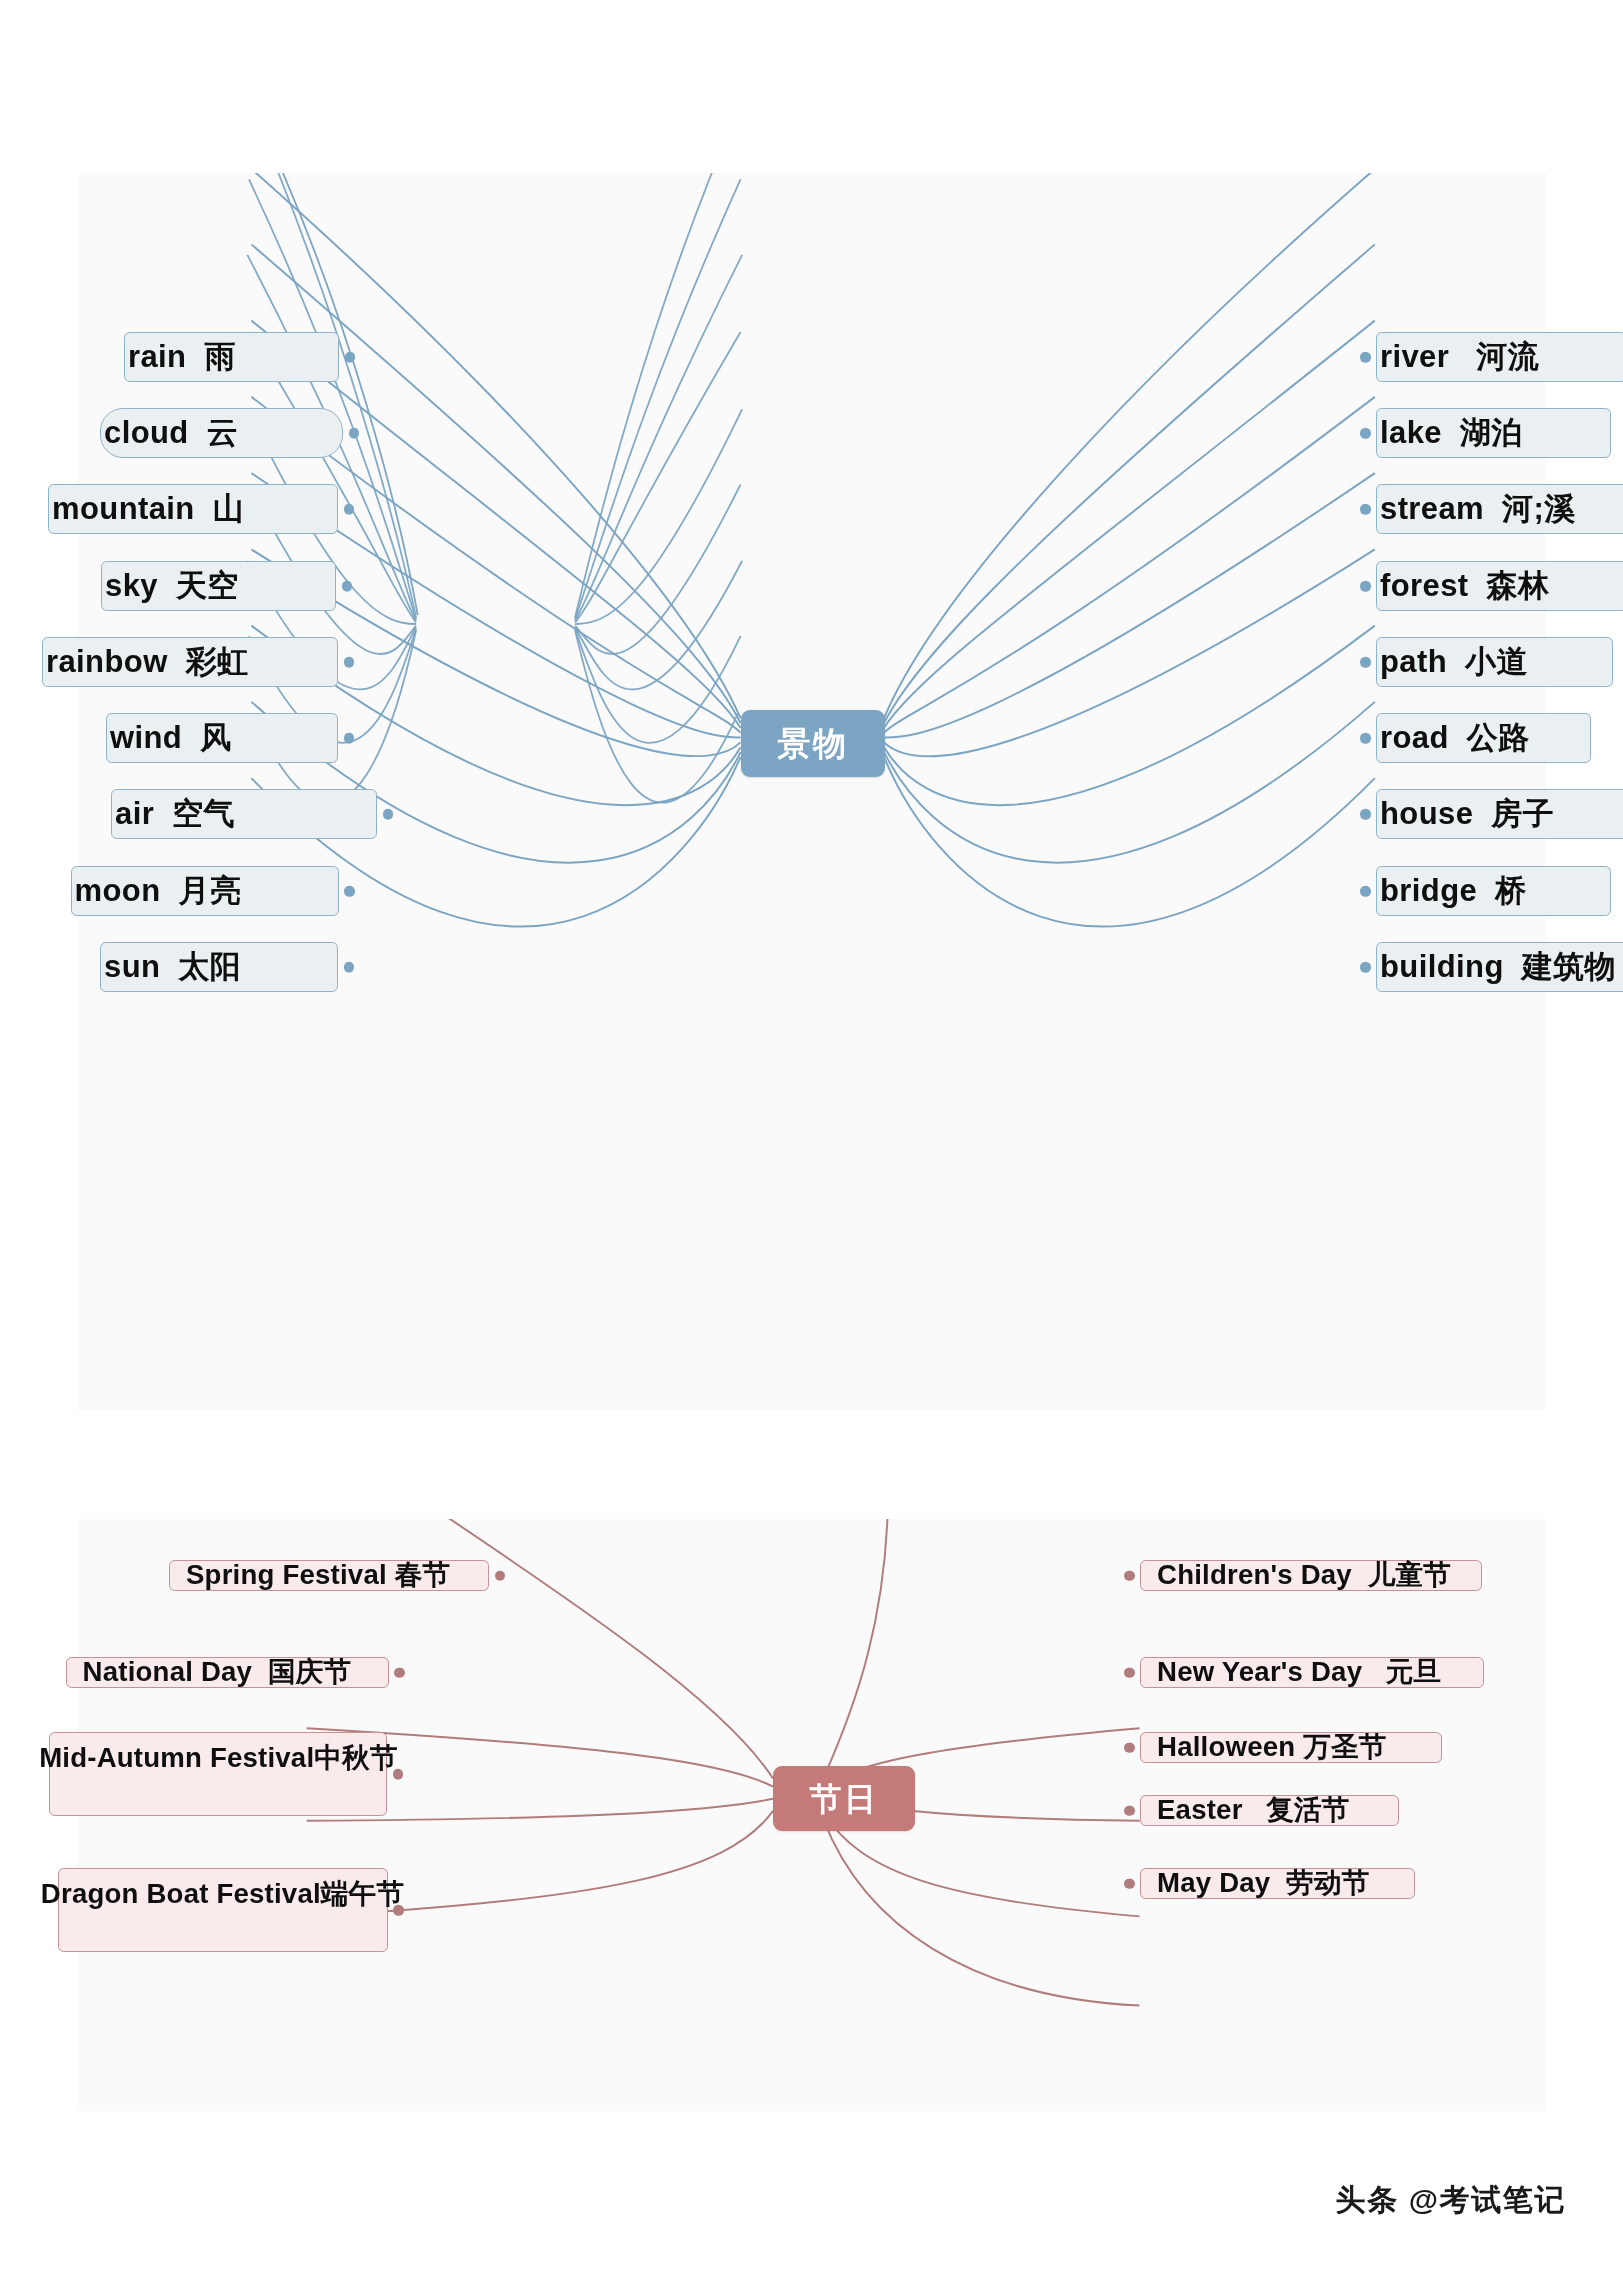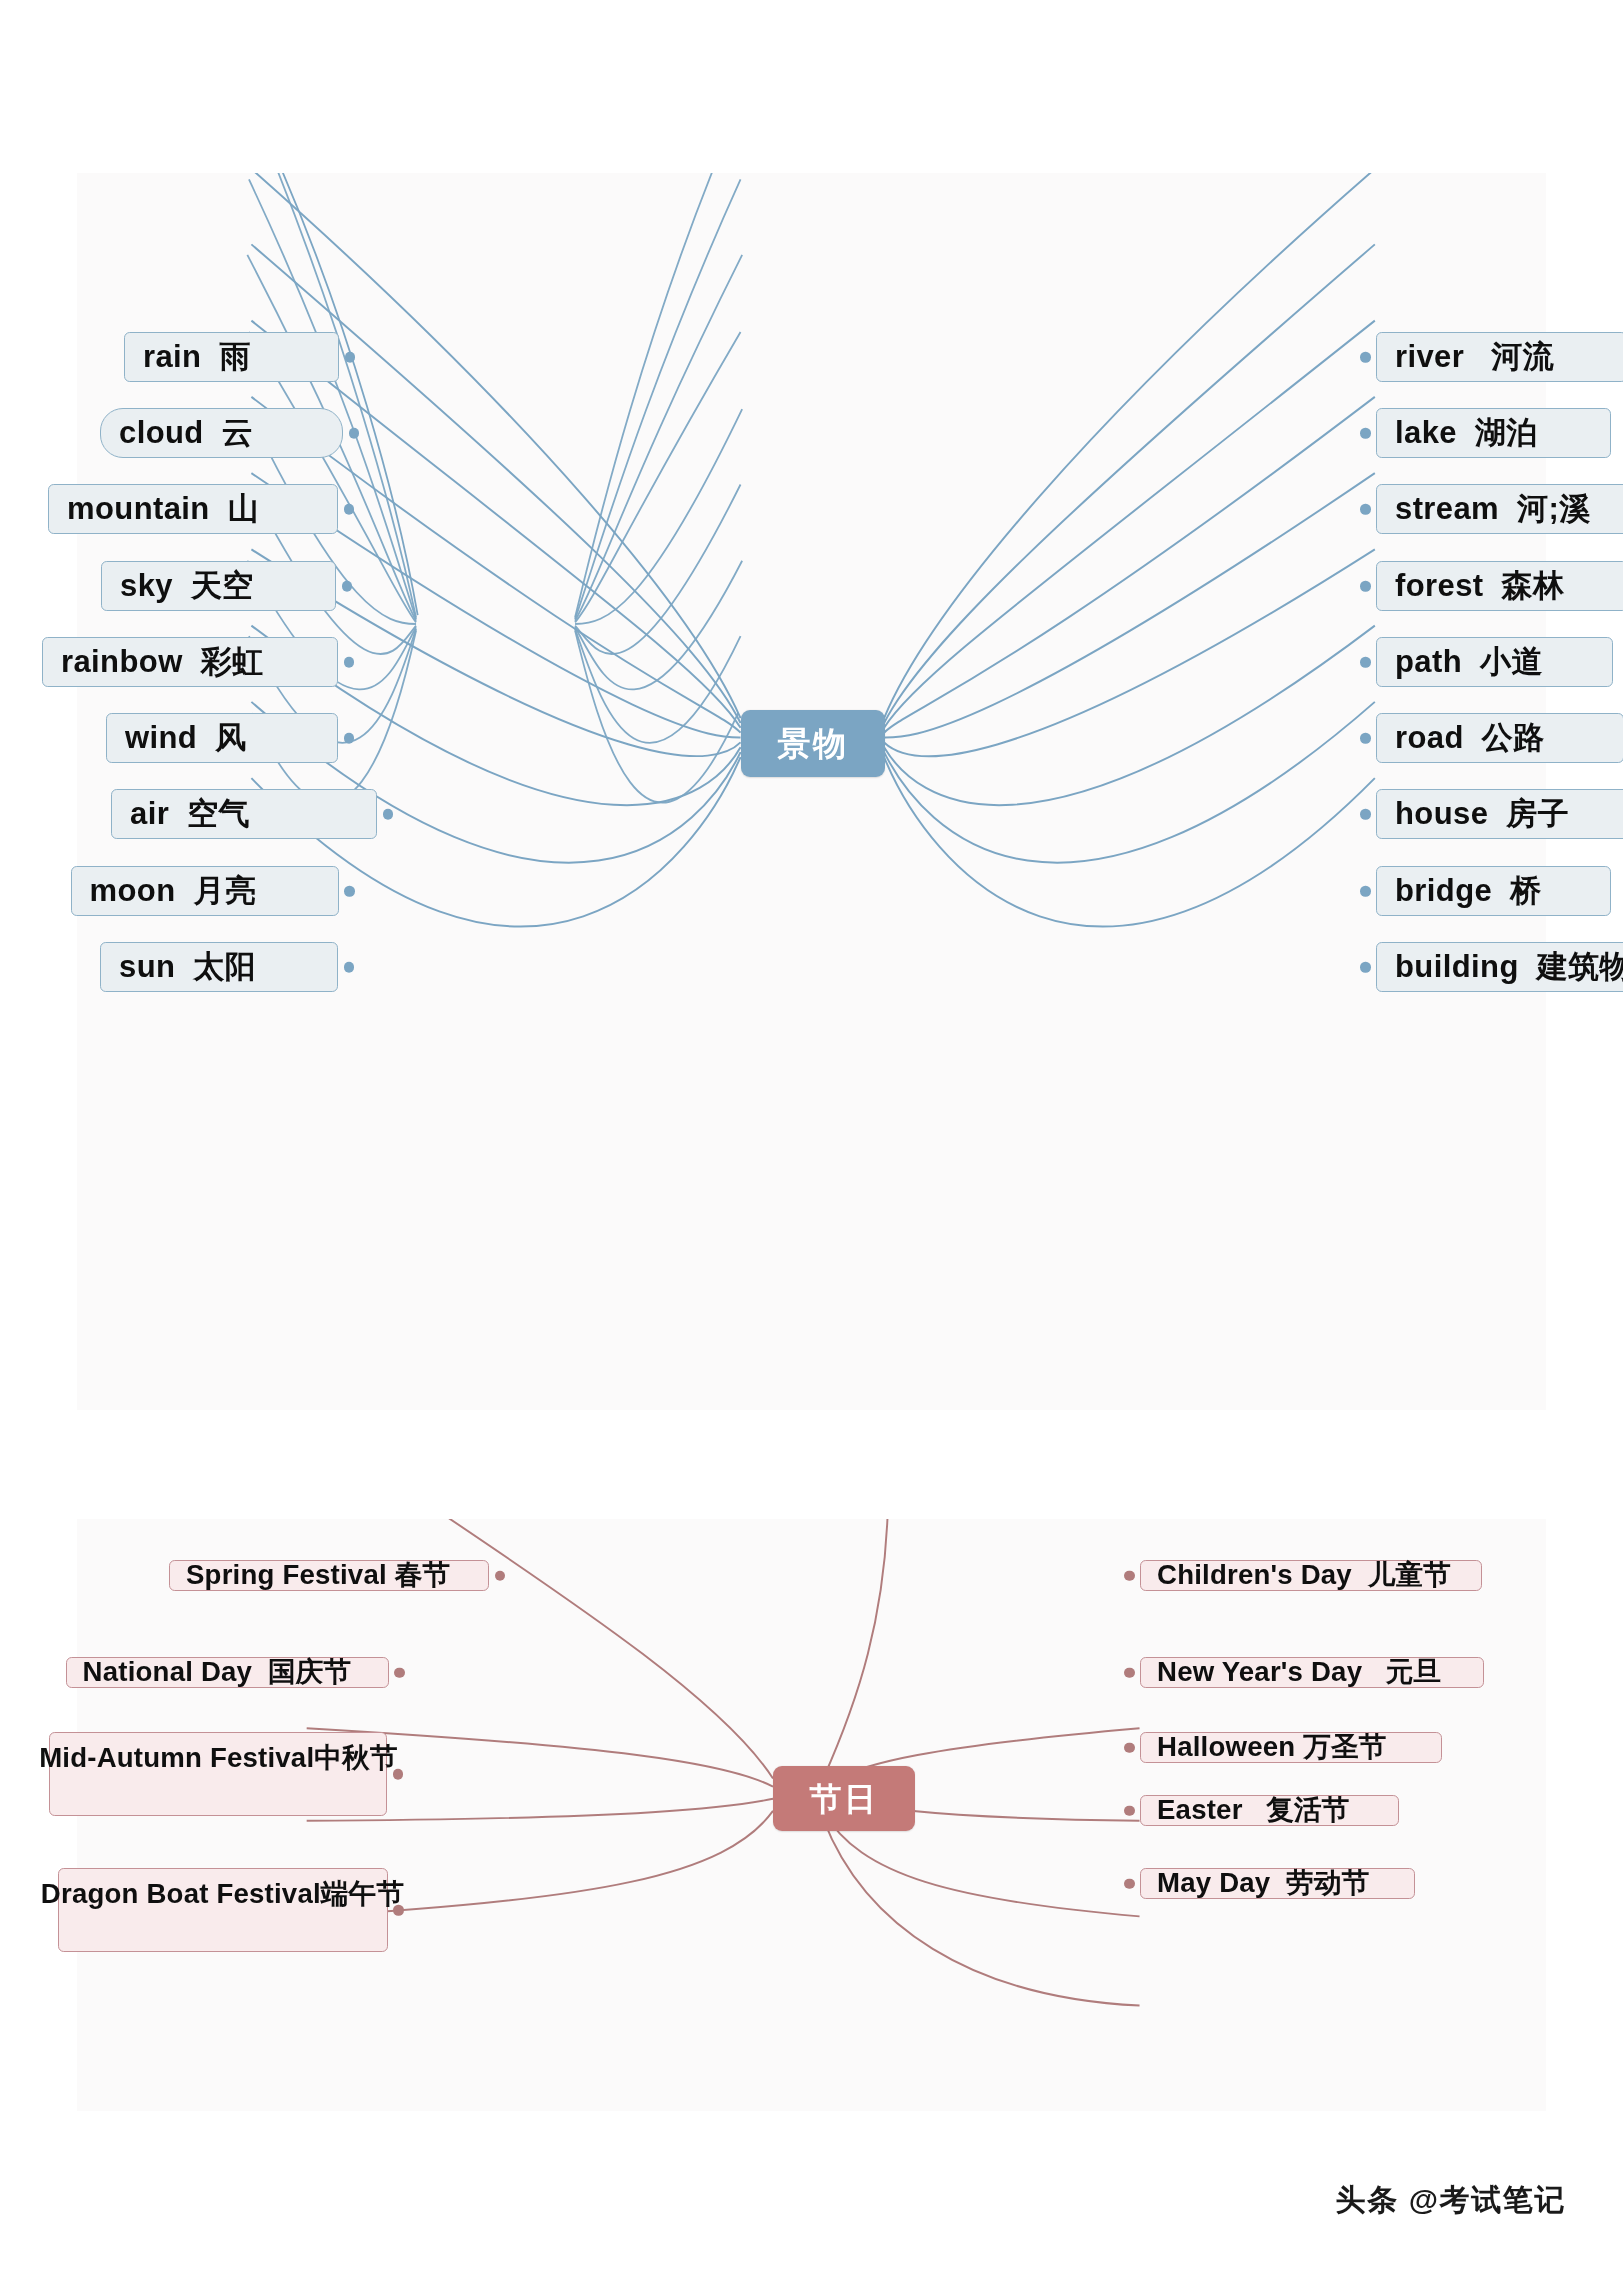--- a/index.html
+++ b/index.html
@@ -42,21 +42,21 @@
     color: #0f0f0f;
     white-space: pre;
     line-height: 1.25;
   }
 
   
   .sc .node {
     background: #eaeff2;
     border: 1.6px solid #8fb2c8;
     font-size: 31px;
-    padding: 0 18px;
+    padding: 0 3px;
     height: 50px;
     letter-spacing: 0.4px;
     align-items: center;
   }
   .sc .center {
     background: #7ba5c3;
     border: none;
     color: #ffffff;
     font-size: 33px;
     justify-content: center;
@@ -176,21 +176,21 @@
     <div class="node" style="left: -35px; top: 464px; width: 296px;"><span>rainbow  彩虹</span><span style="position: absolute; width: 10.5px; height: 10.5px; border-radius: 50%; background: rgb(123, 165, 195); top: 50%; transform: translateY(-50%); right: -17px;"></span></div>
     <div class="node" style="left: 29px; top: 540px; width: 232px;"><span>wind  风</span><span style="position: absolute; width: 10.5px; height: 10.5px; border-radius: 50%; background: rgb(123, 165, 195); top: 50%; transform: translateY(-50%); right: -17px;"></span></div>
     <div class="node" style="left: 34px; top: 616px; width: 266px;"><span>air  空气</span><span style="position: absolute; width: 10.5px; height: 10.5px; border-radius: 50%; background: rgb(123, 165, 195); top: 50%; transform: translateY(-50%); right: -17px;"></span></div>
     <div class="node" style="left: -6.5px; top: 693px; width: 268px;"><span>moon  月亮</span><span style="position: absolute; width: 10.5px; height: 10.5px; border-radius: 50%; background: rgb(123, 165, 195); top: 50%; transform: translateY(-50%); right: -17px;"></span></div>
     <div class="node" style="left: 23px; top: 769px; width: 238px;"><span>sun  太阳</span><span style="position: absolute; width: 10.5px; height: 10.5px; border-radius: 50%; background: rgb(123, 165, 195); top: 50%; transform: translateY(-50%); right: -17px;"></span></div>
     <div class="node" style="left: 1299px; top: 159px; width: 251px;"><span>river   河流</span><span style="position: absolute; width: 10.5px; height: 10.5px; border-radius: 50%; background: rgb(123, 165, 195); top: 50%; transform: translateY(-50%); left: -17px;"></span></div>
     <div class="node" style="left: 1299px; top: 235px; width: 235px;"><span>lake  湖泊</span><span style="position: absolute; width: 10.5px; height: 10.5px; border-radius: 50%; background: rgb(123, 165, 195); top: 50%; transform: translateY(-50%); left: -17px;"></span></div>
     <div class="node" style="left: 1299px; top: 311px; width: 277px;"><span>stream  河;溪</span><span style="position: absolute; width: 10.5px; height: 10.5px; border-radius: 50%; background: rgb(123, 165, 195); top: 50%; transform: translateY(-50%); left: -17px;"></span></div>
     <div class="node" style="left: 1299px; top: 388px; width: 252px;"><span>forest  森林</span><span style="position: absolute; width: 10.5px; height: 10.5px; border-radius: 50%; background: rgb(123, 165, 195); top: 50%; transform: translateY(-50%); left: -17px;"></span></div>
     <div class="node" style="left: 1299px; top: 464px; width: 237px;"><span>path  小道</span><span style="position: absolute; width: 10.5px; height: 10.5px; border-radius: 50%; background: rgb(123, 165, 195); top: 50%; transform: translateY(-50%); left: -17px;"></span></div>
-    <div class="node" style="left: 1299px; top: 540px; width: 248px;"><span>road  公路</span><span style="position: absolute; width: 10.5px; height: 10.5px; border-radius: 50%; background: rgb(123, 165, 195); top: 50%; transform: translateY(-50%); left: -17px;"></span></div>
+    <div class="node" style="left: 1299px; top: 540px; width: 215px;"><span>road  公路</span><span style="position: absolute; width: 10.5px; height: 10.5px; border-radius: 50%; background: rgb(123, 165, 195); top: 50%; transform: translateY(-50%); left: -17px;"></span></div>
     <div class="node" style="left: 1299px; top: 616px; width: 256px;"><span>house  房子</span><span style="position: absolute; width: 10.5px; height: 10.5px; border-radius: 50%; background: rgb(123, 165, 195); top: 50%; transform: translateY(-50%); left: -17px;"></span></div>
     <div class="node" style="left: 1299px; top: 693px; width: 235px;"><span>bridge  桥</span><span style="position: absolute; width: 10.5px; height: 10.5px; border-radius: 50%; background: rgb(123, 165, 195); top: 50%; transform: translateY(-50%); left: -17px;"></span></div>
     <div class="node" style="left: 1299px; top: 769px; width: 311px;"><span>building  建筑物</span><span style="position: absolute; width: 10.5px; height: 10.5px; border-radius: 50%; background: rgb(123, 165, 195); top: 50%; transform: translateY(-50%); left: -17px;"></span></div>
   </div>
 
 <div class="canvas fs" id="map-festival">
   <svg class="edges" width="1469" height="592" viewBox="0 0 1811 730">
     <g fill="none" stroke="#b07c7c" stroke-width="2.4">
 
       <path d="M858,320 C800,230 640,120 400,-40"></path>

